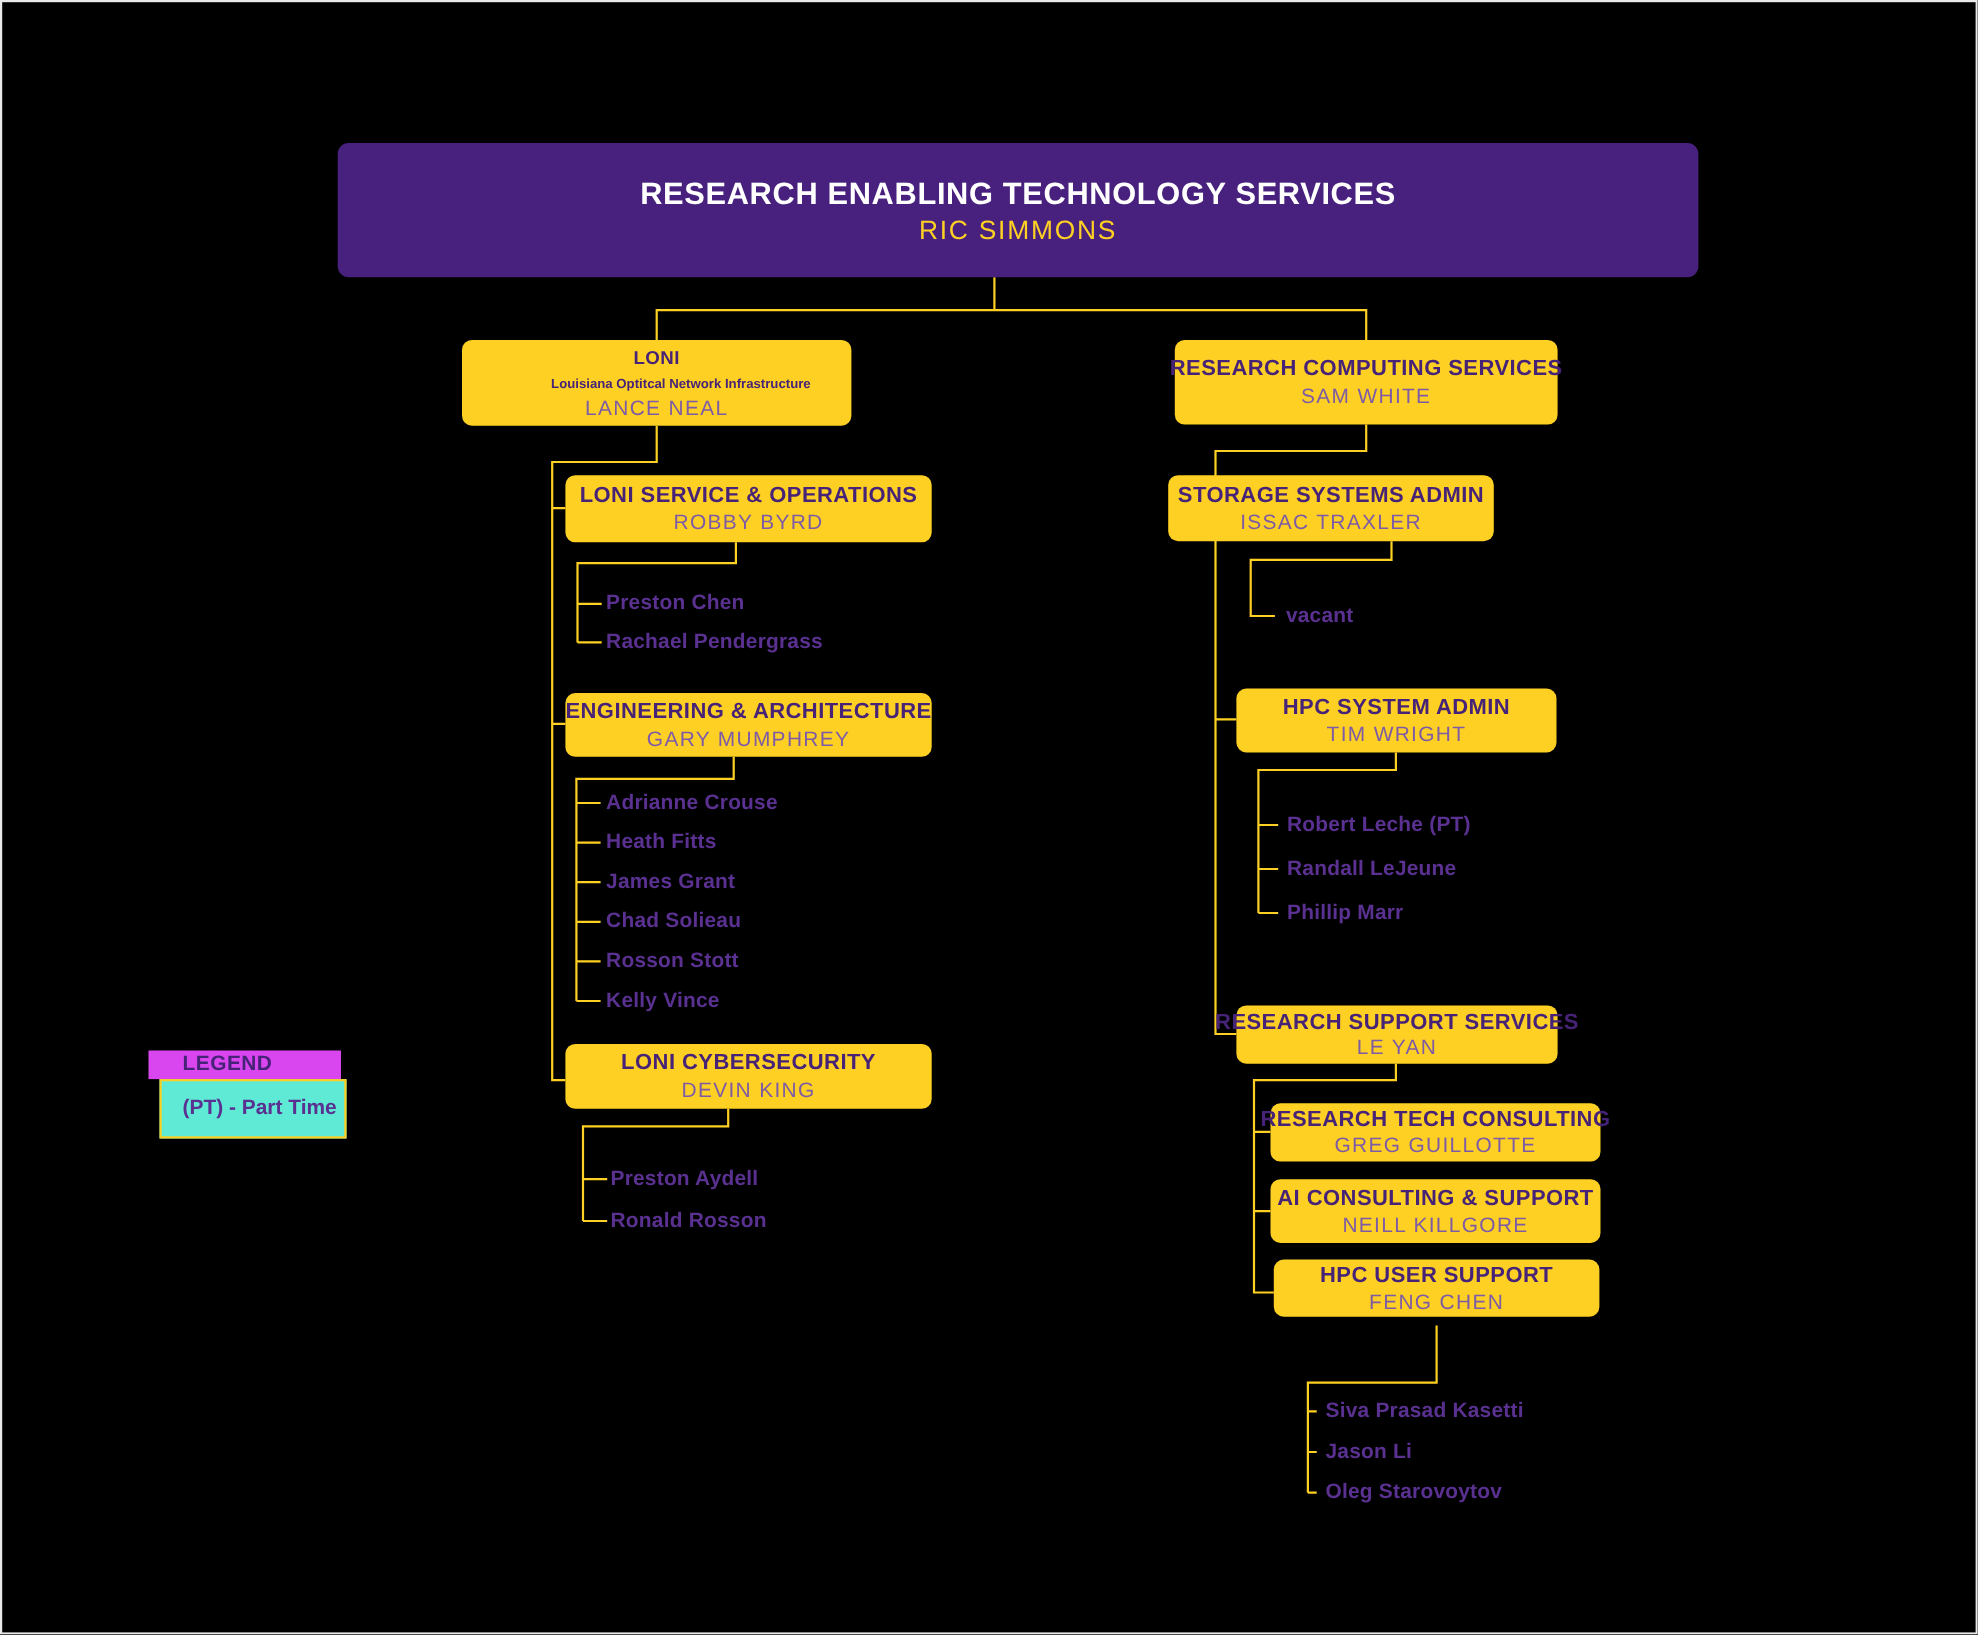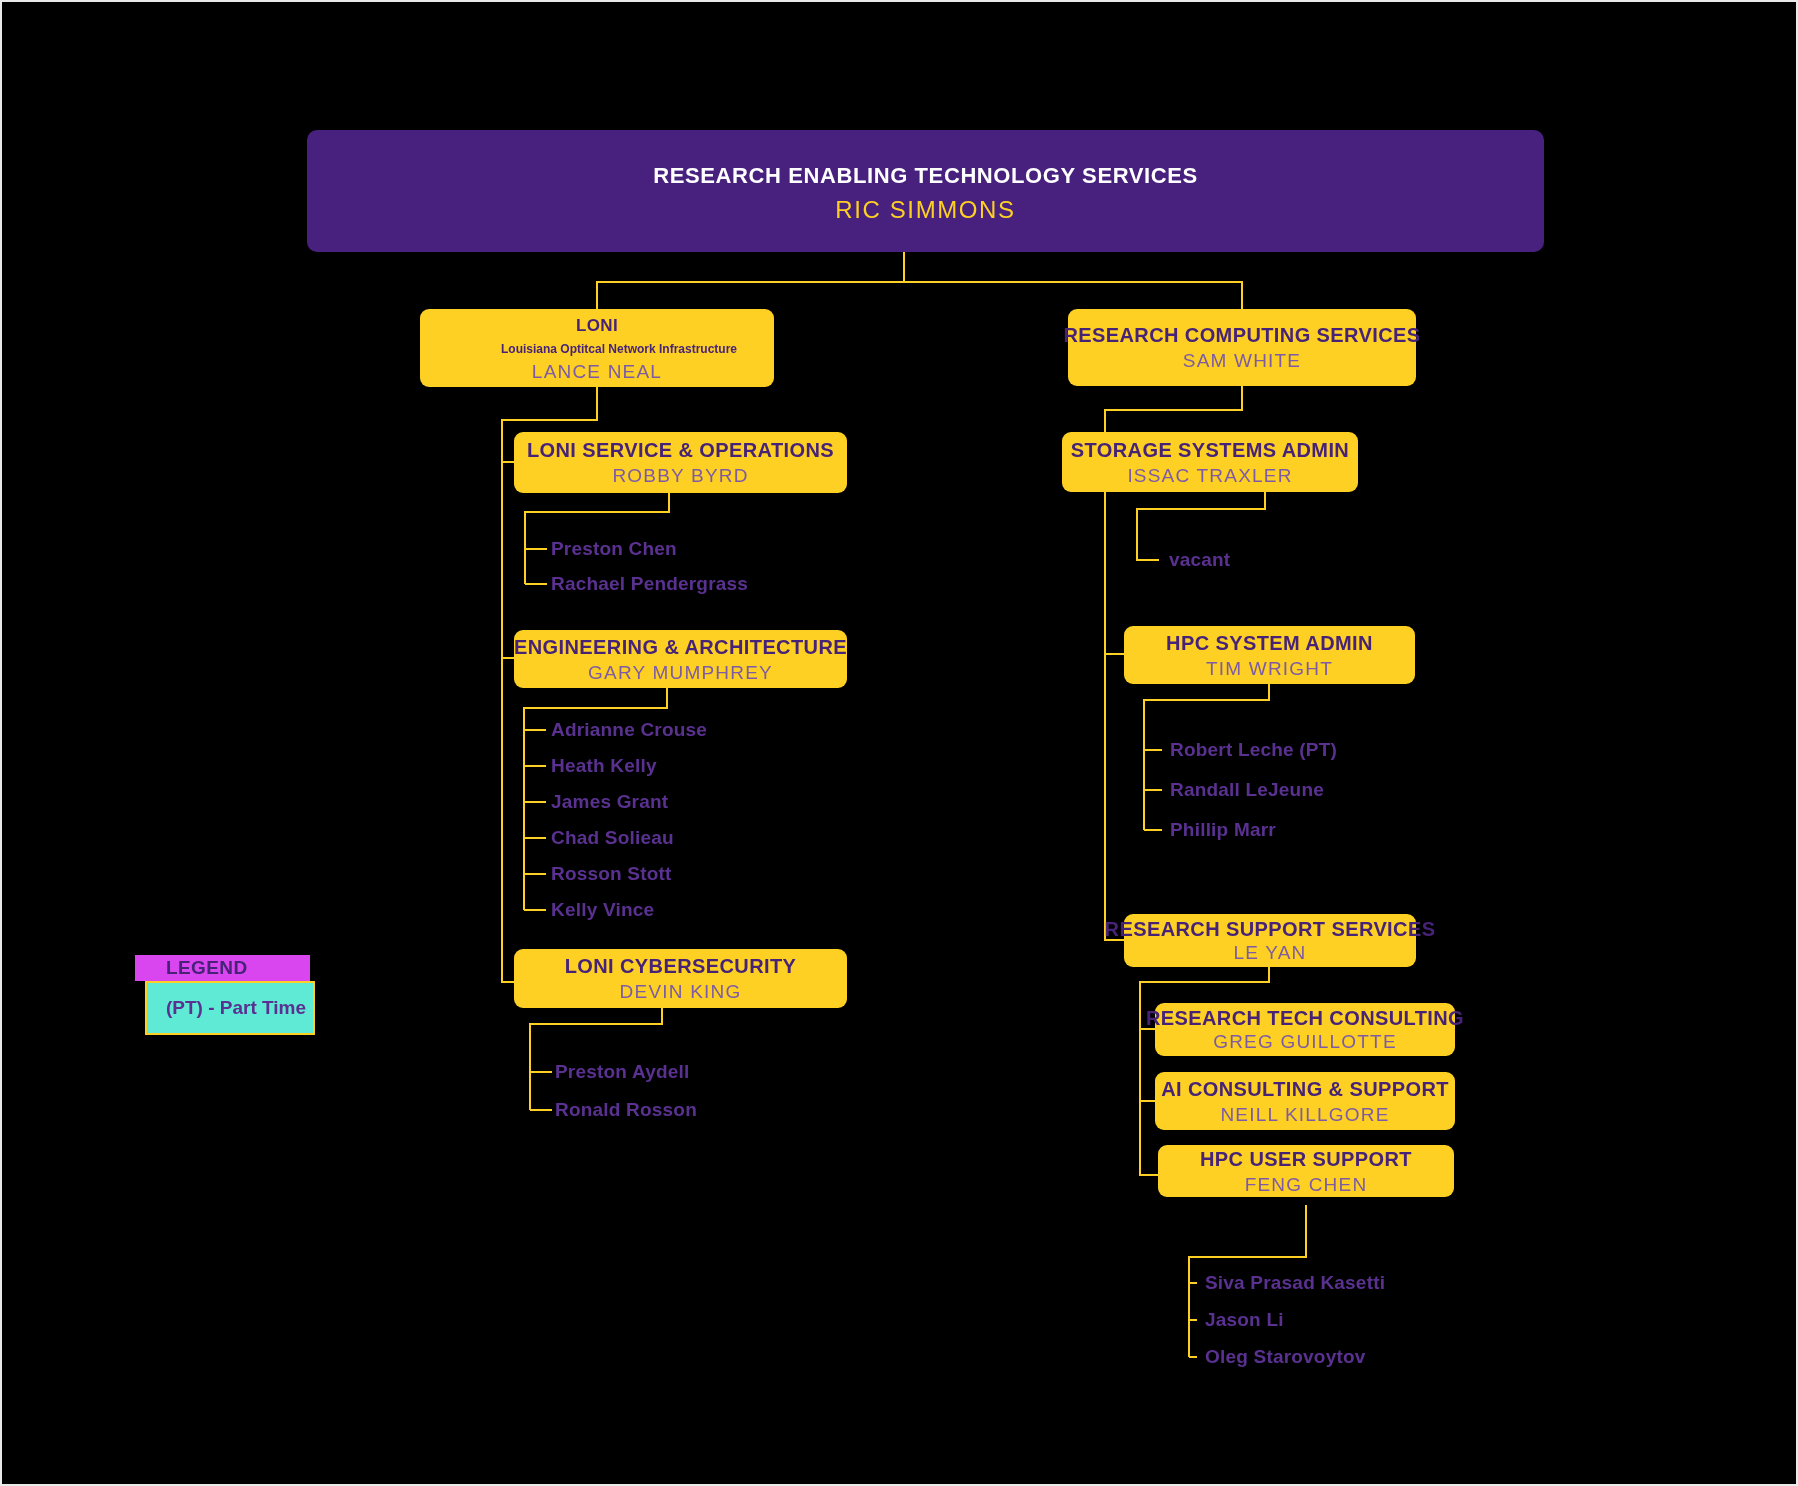--- a/index.html
+++ b/index.html
@@ -45,21 +45,21 @@
     letter-spacing:1.2px;
     white-space:nowrap;
   }
   .root{
     background:#48217E;
     border-radius:10px;
   }
   .root .root-title{
     color:#FFFFFF;
     font-weight:bold;
-    font-size:22px;
+    font-size:28px;
     line-height:36px;
     letter-spacing:.6px;
     white-space:nowrap;
   }
   .root .root-person{
     color:#FDD023;
     font-size:24px;
     line-height:31px;
     letter-spacing:1.6px;
     white-space:nowrap;
@@ -133,21 +133,21 @@
 
   <div class="staff" style="left:549px;top:547px">Preston Chen</div>
   <div class="staff" style="left:549px;top:582px">Rachael Pendergrass</div>
 
   <div class="box" style="left:512px;top:628px;width:333px;height:58px">
     <div class="title">ENGINEERING &amp; ARCHITECTURE</div>
     <div class="person">GARY MUMPHREY</div>
   </div>
 
   <div class="staff" style="left:549px;top:728px">Adrianne Crouse</div>
-  <div class="staff" style="left:549px;top:764px">Heath Kelly</div>
+  <div class="staff" style="left:549px;top:764px">Heath Fitts</div>
   <div class="staff" style="left:549px;top:800px">James Grant</div>
   <div class="staff" style="left:549px;top:836px">Chad Solieau</div>
   <div class="staff" style="left:549px;top:872px">Rosson Stott</div>
   <div class="staff" style="left:549px;top:908px">Kelly Vince</div>
 
   <div class="box" style="left:512px;top:947px;width:333px;height:59px">
     <div class="title">LONI CYBERSECURITY</div>
     <div class="person">DEVIN KING</div>
   </div>
 

